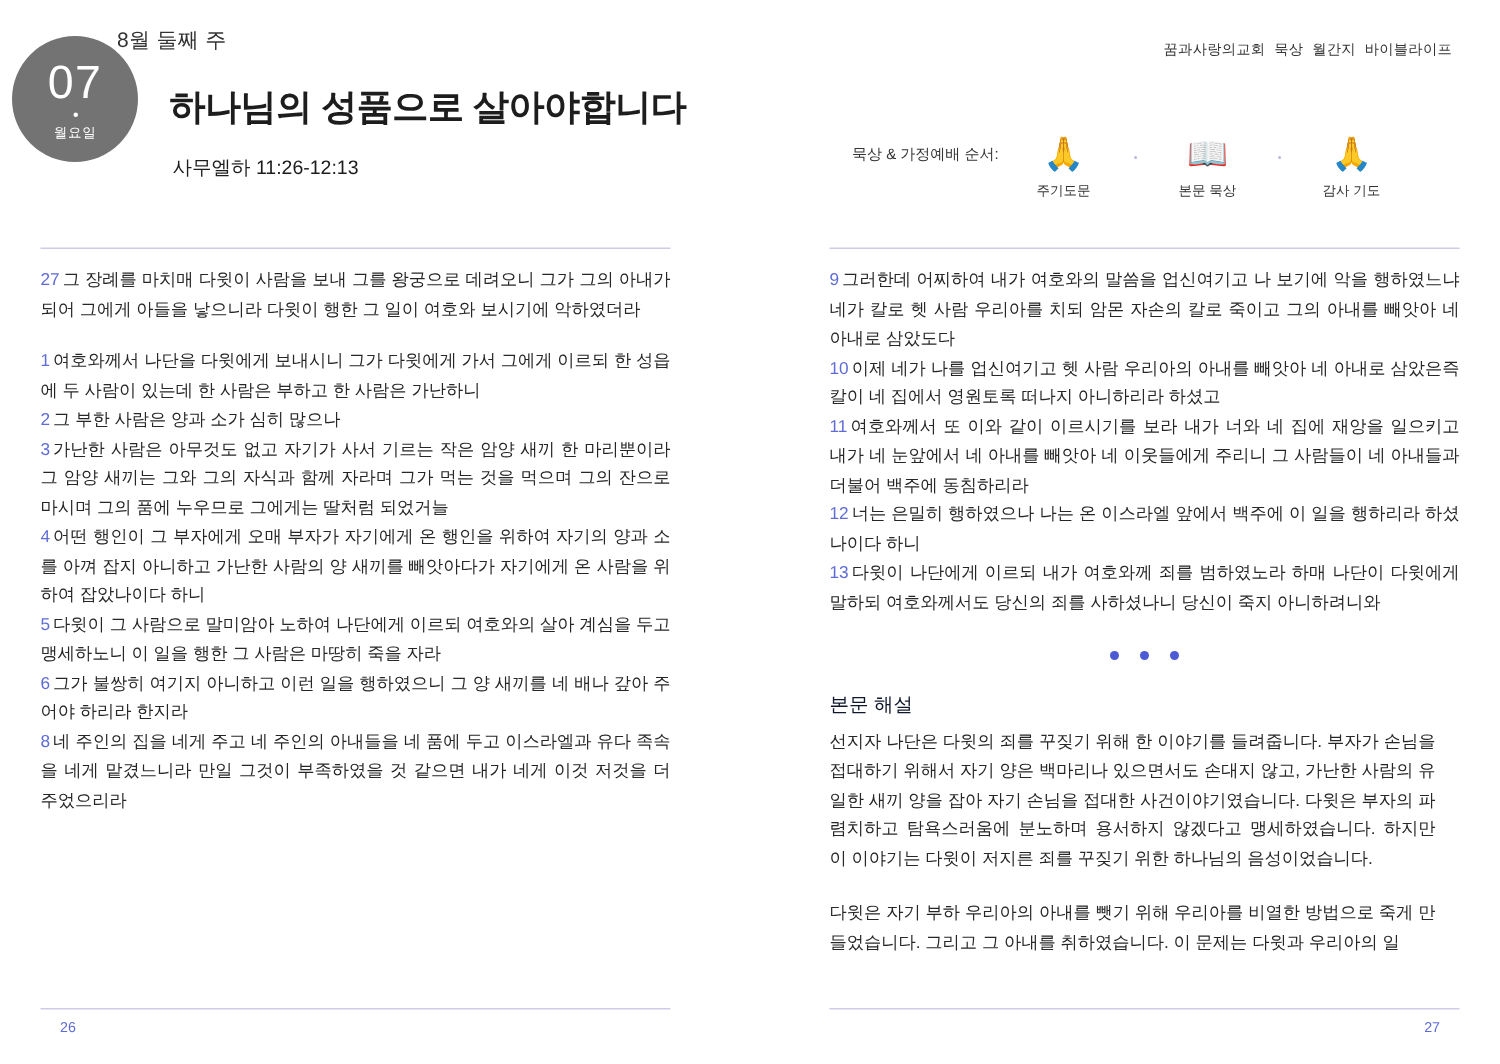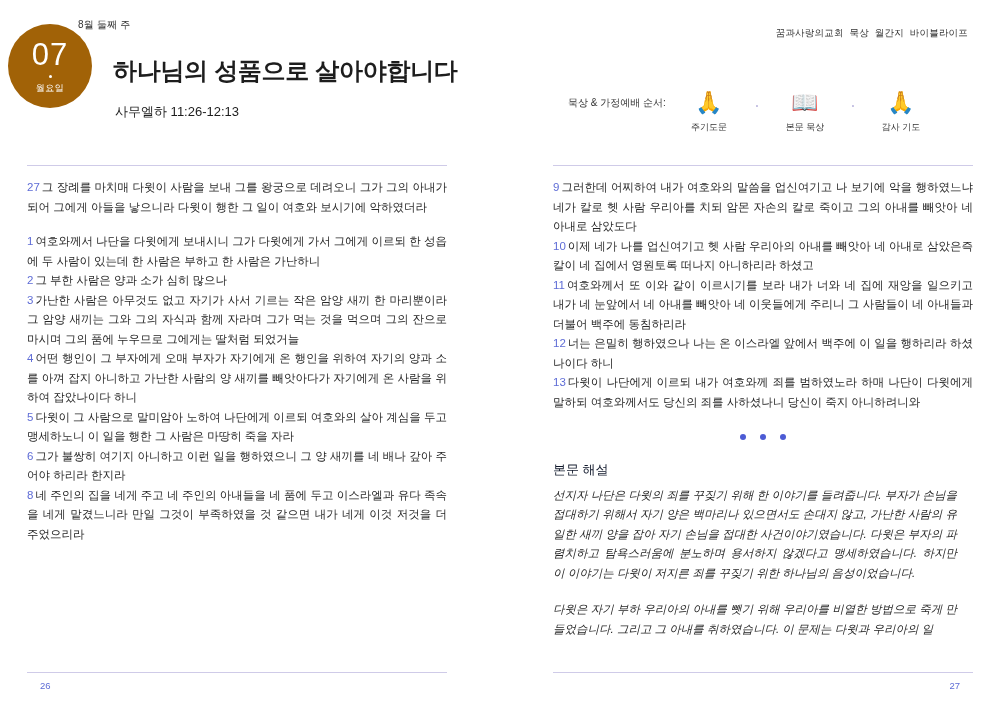--- a/index.html
+++ b/index.html
@@ -19,21 +19,21 @@
     width: 1000px;
     height: 709px;
     box-sizing: border-box;
   }
 
   
   .hdr-left {
     position: absolute;
     left: 78px;
     top: 18px;
-    font-size: 10px;
+    font-size: 14px;
     color: #333;
     letter-spacing: .2px;
   }
   .hdr-right {
     position: absolute;
     right: 32px;
     top: 27px;
     font-size: 9.5px;
     color: #333;
     letter-spacing: .2px;
@@ -41,21 +41,21 @@
   }
 
   
   .date-circle {
     position: absolute;
     left: 8px;
     top: 24px;
     width: 84px;
     height: 84px;
     border-radius: 50%;
-    background: #a16207;
+    background: #737373;
     color: #ffffff;
     display: flex;
     flex-direction: column;
     align-items: center;
     justify-content: center;
   }
   .date-num {
     font-size: 31px;
     font-weight: 400;
     line-height: 1;
@@ -186,21 +186,20 @@
   .comment-head {
     color: #0f172a;
     font-size: 13px;
     margin-bottom: 6px;
   }
   .comment-p {
     margin: 0 16px 17px 0;
     line-height: 19.5px;
     font-size: 11.5px;
     text-align: justify;
-    font-style: italic;
   }
 
   
   .pgnum {
     position: absolute;
     top: 680px;
     font-size: 9.5px;
     color: #5e6cd6;
   }
   .pgnum-left  { left: 40px; }

